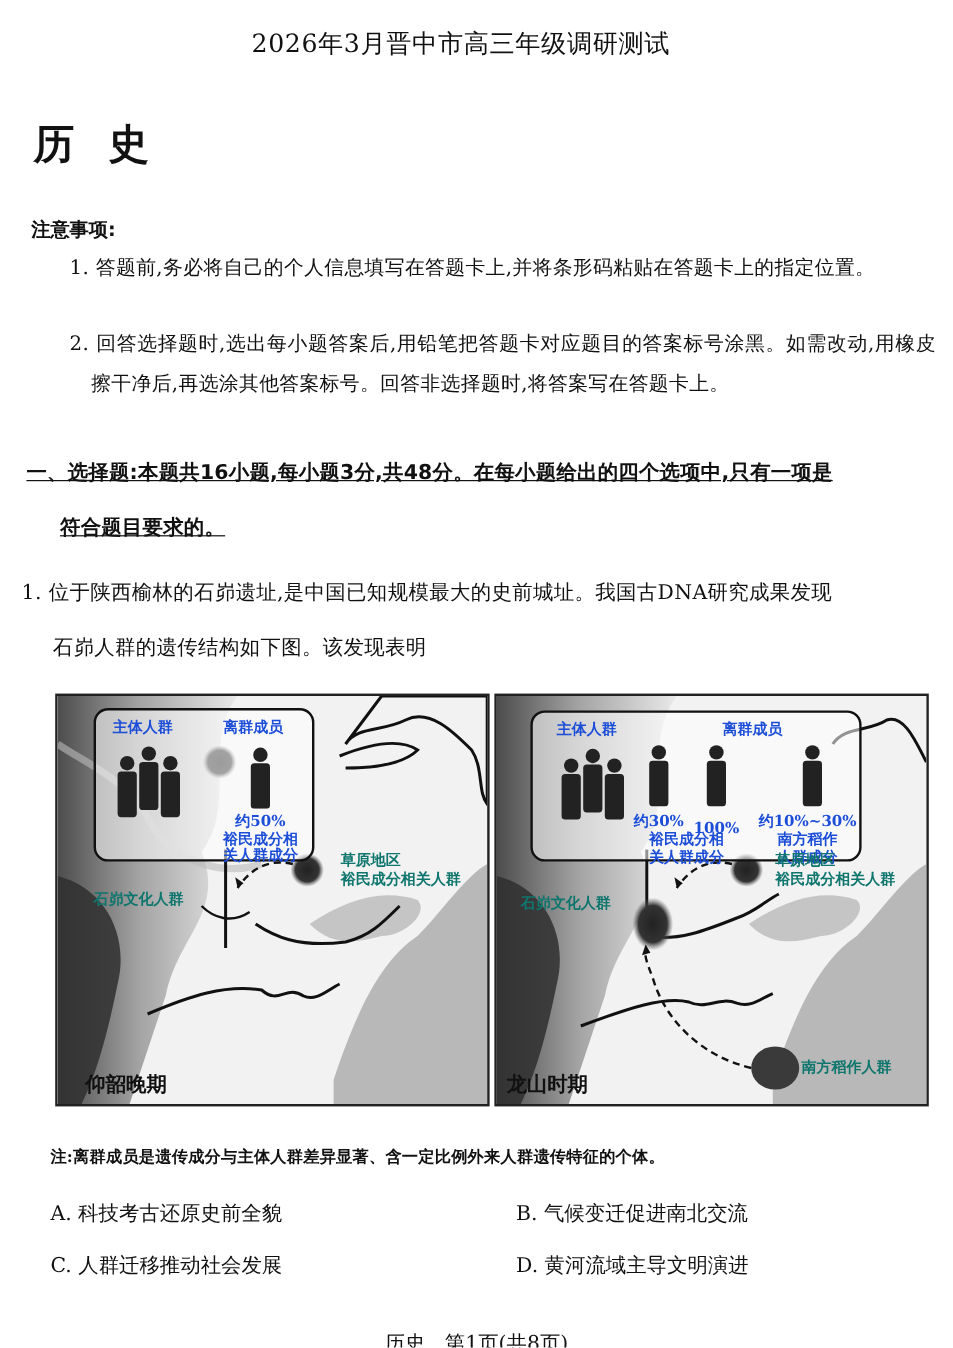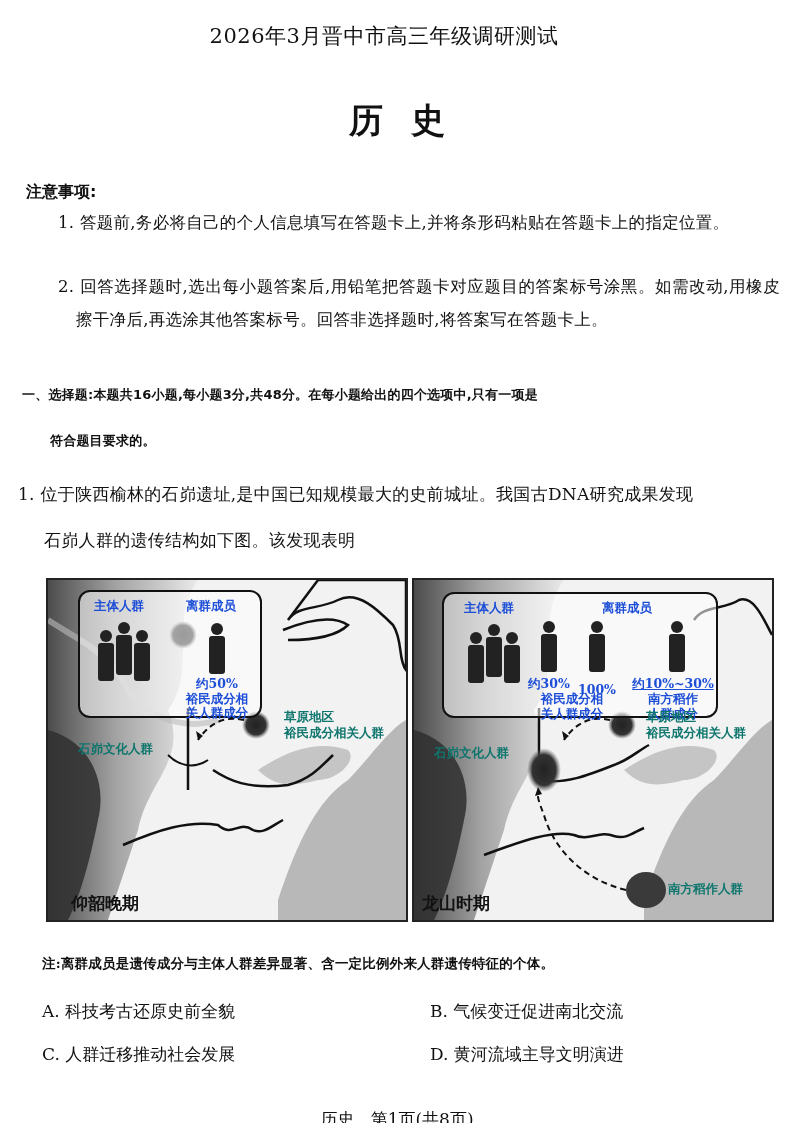--- a/index.html
+++ b/index.html
@@ -1,24 +1,24 @@
 <!DOCTYPE html>
 <html><head>
 <meta charset="utf-8">
 <style>
   html, body { margin:0; padding:0; background:#fff; }
   body { width:794px; height:1123px; position:relative; overflow:hidden; color:#111;
          font-family:"DejaVu Serif","Liberation Serif",serif; }
   .abs { position:absolute; }
   .exam-title { top:22px; left:0; width:768px; text-align:center; font-size:21px; letter-spacing:0.5px; }
-  .subject { top:98px; left:0; width:794px; text-align:center; font-size:34px; font-weight:bold;
+  .subject { top:98px; left:0; width:794px; text-align:left; font-size:34px; font-weight:bold;
              font-family:"DejaVu Sans","Liberation Sans",sans-serif; letter-spacing:28px; padding-left:28px; box-sizing:border-box; }
   .notice-head { top:182px; left:26px; font-size:16px; font-weight:bold; font-family:"DejaVu Sans",sans-serif; }
   .notice-item { left:58px; width:722px; font-size:16.5px; line-height:33px; text-indent:-18px; padding-left:18px; box-sizing:border-box; text-align:justify; letter-spacing:0.3px; }
-  .sec-head { left:22px; width:760px; font-size:13px; font-weight:bold; font-family:"DejaVu Sans",sans-serif; line-height:53px; letter-spacing:0.2px; }
+  .sec-head { left:22px; width:760px; font-size:17px; font-weight:bold; font-family:"DejaVu Sans",sans-serif; line-height:53px; letter-spacing:0.2px;text-decoration:underline; }
   .q-stem { left:18px; width:764px; font-size:17px; line-height:52px; letter-spacing:0.3px; }
   .map-panel { border:2px solid #222; background:#f4f4f4; overflow:hidden; }
   .map-panel svg { position:absolute; left:0; top:0; }
   .callout { position:absolute; border:2.5px solid #111; border-radius:12px; background:rgba(255,255,255,0.55); }
   .fig-label { position:absolute; font-size:12.5px; font-weight:bold; color:#1d4ed8; line-height:16px; text-align:center; }
   .map-text { position:absolute; font-size:12.5px; font-weight:bold; color:#0f766e; line-height:17px; }
   .period { position:absolute; font-size:17px; font-weight:bold; font-family:"DejaVu Sans",sans-serif; color:#111; }
   .person { position:absolute; }
   .note { top:955px; left:42px; font-size:13.5px; font-weight:bold; letter-spacing:0.2px; }
   .opt { font-size:17px; }
@@ -179,21 +179,21 @@
           <g fill="#222">
             <circle cx="11" cy="7" r="6"></circle>
             <rect x="3" y="14" width="16" height="38" rx="3"></rect>
           </g>
         </svg>
     </div>
     <div class="fig-label" style="left:80px; top:82px; width:50px;">约30%</div>
     <div class="fig-label" style="left:130px; top:88px; width:46px;text-align:center;">100%</div>
     <div class="fig-label" style="left:80px; top:97px; width:96px;">裕民成分相</div>
     <div class="fig-label" style="left:80px; top:112px; width:96px;">关人群成分</div>
-    <div class="fig-label" style="left:184px; top:82px; width:90px;text-decoration:underline;">约10%~30%</div>
+    <div class="fig-label" style="left:184px; top:82px; width:90px;">约10%~30%</div>
     <div class="fig-label" style="left:184px; top:97px; width:90px;">南方稻作</div>
     <div class="fig-label" style="left:184px; top:112px; width:90px;">人群成分</div>
   </div>
   <div class="map-text" style="left:232px; top:128px;">草原地区</div>
   <div class="map-text" style="left:232px; top:144px;">裕民成分相关人群</div>
   <div class="map-text" style="left:20px; top:164px;">石峁文化人群</div>
   <div class="map-text" style="left:254px; top:300px;">南方稻作人群</div>
   <div class="period" style="left:8px; top:312px;">龙山时期</div>
 </div>
 

